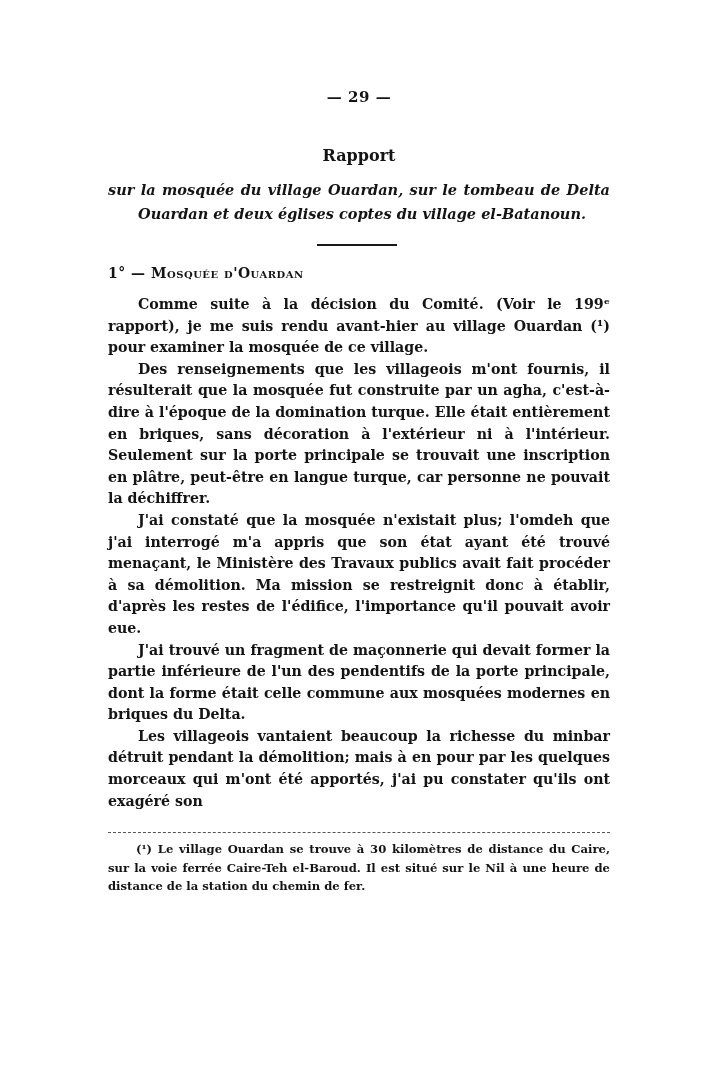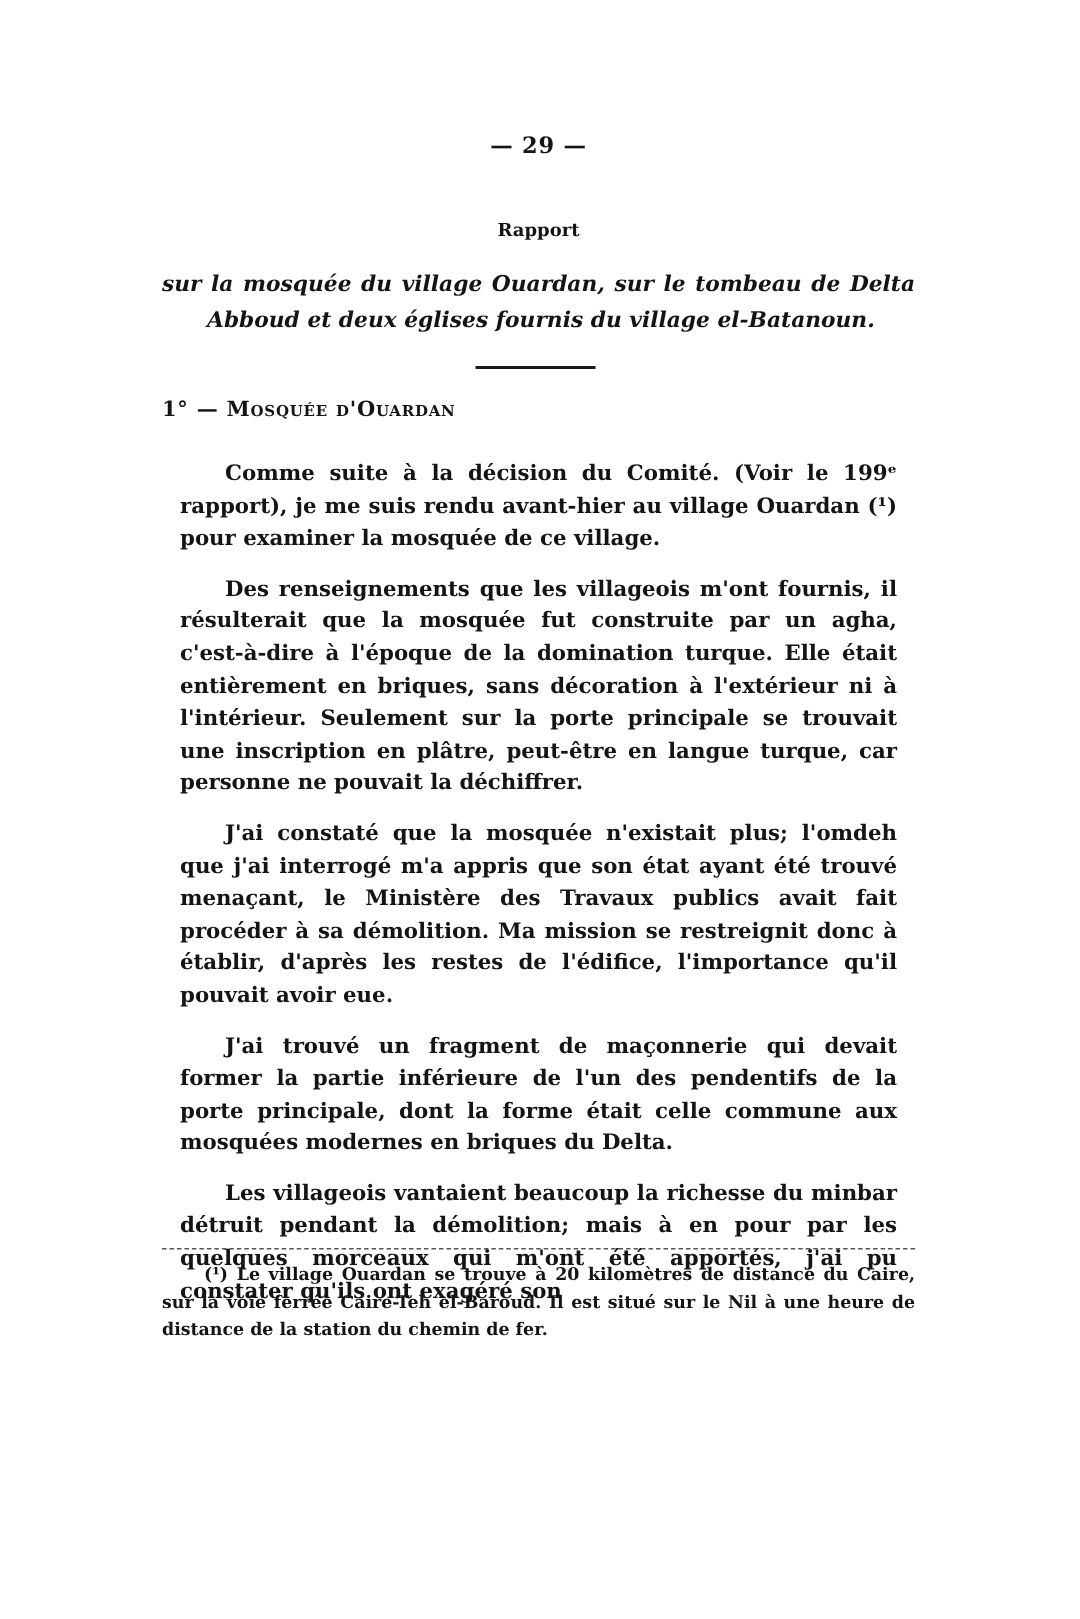--- a/index.html
+++ b/index.html
@@ -31,21 +31,21 @@
       font-size: 15px;
       letter-spacing: 0.5px;
     }
     .report-title {
       position: absolute;
       top: 146px;
       left: 0;
       width: 502px;
       text-align: center;
       font-weight: bold;
-      font-size: 12px;
+      font-size: 16px;
     }
     .subtitle {
       position: absolute;
       top: 178px;
       left: 0;
       width: 502px;
       font-style: italic;
       font-weight: bold;
       font-size: 14.5px;
       line-height: 24px;
@@ -80,21 +80,21 @@
     .body-text {
       position: absolute;
       top: 294px;
       left: 0;
       width: 502px;
       font-weight: bold;
       font-size: 14.2px;
       line-height: 21.6px;
     }
     .body-text p {
-      margin: 12px;
+      margin: 0;
       text-indent: 30px;
       text-align: justify;
     }
     .footnote-rule {
       position: absolute;
       top: 832px;
       left: 0;
       width: 502px;
       height: 0;
       border-top: 1px dashed #555;
@@ -112,28 +112,28 @@
     }
   </style>
 </head>
 <body>
 
 <div class="page">
   <div class="page-number">— 29 —</div>
   <div class="report-title">Rapport</div>
   <div class="subtitle">
     <span class="line1">sur  la mosquée du village Ouardan, sur le tombeau de Delta</span>
-    <span class="line2">Abboud et deux églises fournis du village el-Batanoun.</span>
+    <span class="line2">Ouardan et deux églises coptes du village el-Batanoun.</span>
   </div>
   <div class="separator"></div>
   <div class="section-heading">1° — Mosquée d'Ouardan</div>
 
   <div class="body-text">
     <p>Comme suite à la décision du Comité. (Voir le 199ᵉ rapport), je me suis rendu avant-hier au village Ouardan (¹) pour examiner la mosquée de ce village.</p>
     <p>Des renseignements que les villageois m'ont fournis, il résulterait que la mosquée fut construite par un agha, c'est-à-dire à l'époque de la domination turque. Elle était entièrement en briques, sans décoration à l'extérieur ni à l'intérieur. Seulement sur la porte principale se trouvait une inscription en plâtre, peut-être en langue turque, car personne ne pouvait la déchiffrer.</p>
     <p>J'ai constaté que la mosquée n'existait plus; l'omdeh que j'ai interrogé m'a appris que son état ayant été trouvé menaçant, le Ministère des Travaux publics avait fait procéder à sa démolition. Ma mission se restreignit donc à établir, d'après les restes de l'édifice, l'importance qu'il pouvait avoir eue.</p>
     <p>J'ai trouvé un fragment de maçonnerie qui devait former la partie inférieure de l'un des pendentifs de la porte principale, dont la forme était celle commune aux mosquées modernes en briques du Delta.</p>
     <p>Les villageois vantaient beaucoup la richesse du minbar détruit pendant la démolition; mais à en pour par les quelques morceaux qui m'ont été apportés, j'ai pu constater qu'ils ont exagéré son</p>
   </div>
 
   <div class="footnote-rule"></div>
-  <div class="footnote">(¹) Le village Ouardan se trouve à 20 kilomètres de distance du Caire, sur la voie ferrée Caire-Teh el-Baroud. Il est situé sur le Nil à une heure de distance de la station du chemin de fer.</div>
+  <div class="footnote">(¹) Le village Ouardan se trouve à 30 kilomètres de distance du Caire, sur la voie ferrée Caire-Teh el-Baroud. Il est situé sur le Nil à une heure de distance de la station du chemin de fer.</div>
 </div>
 
 </body></html>

